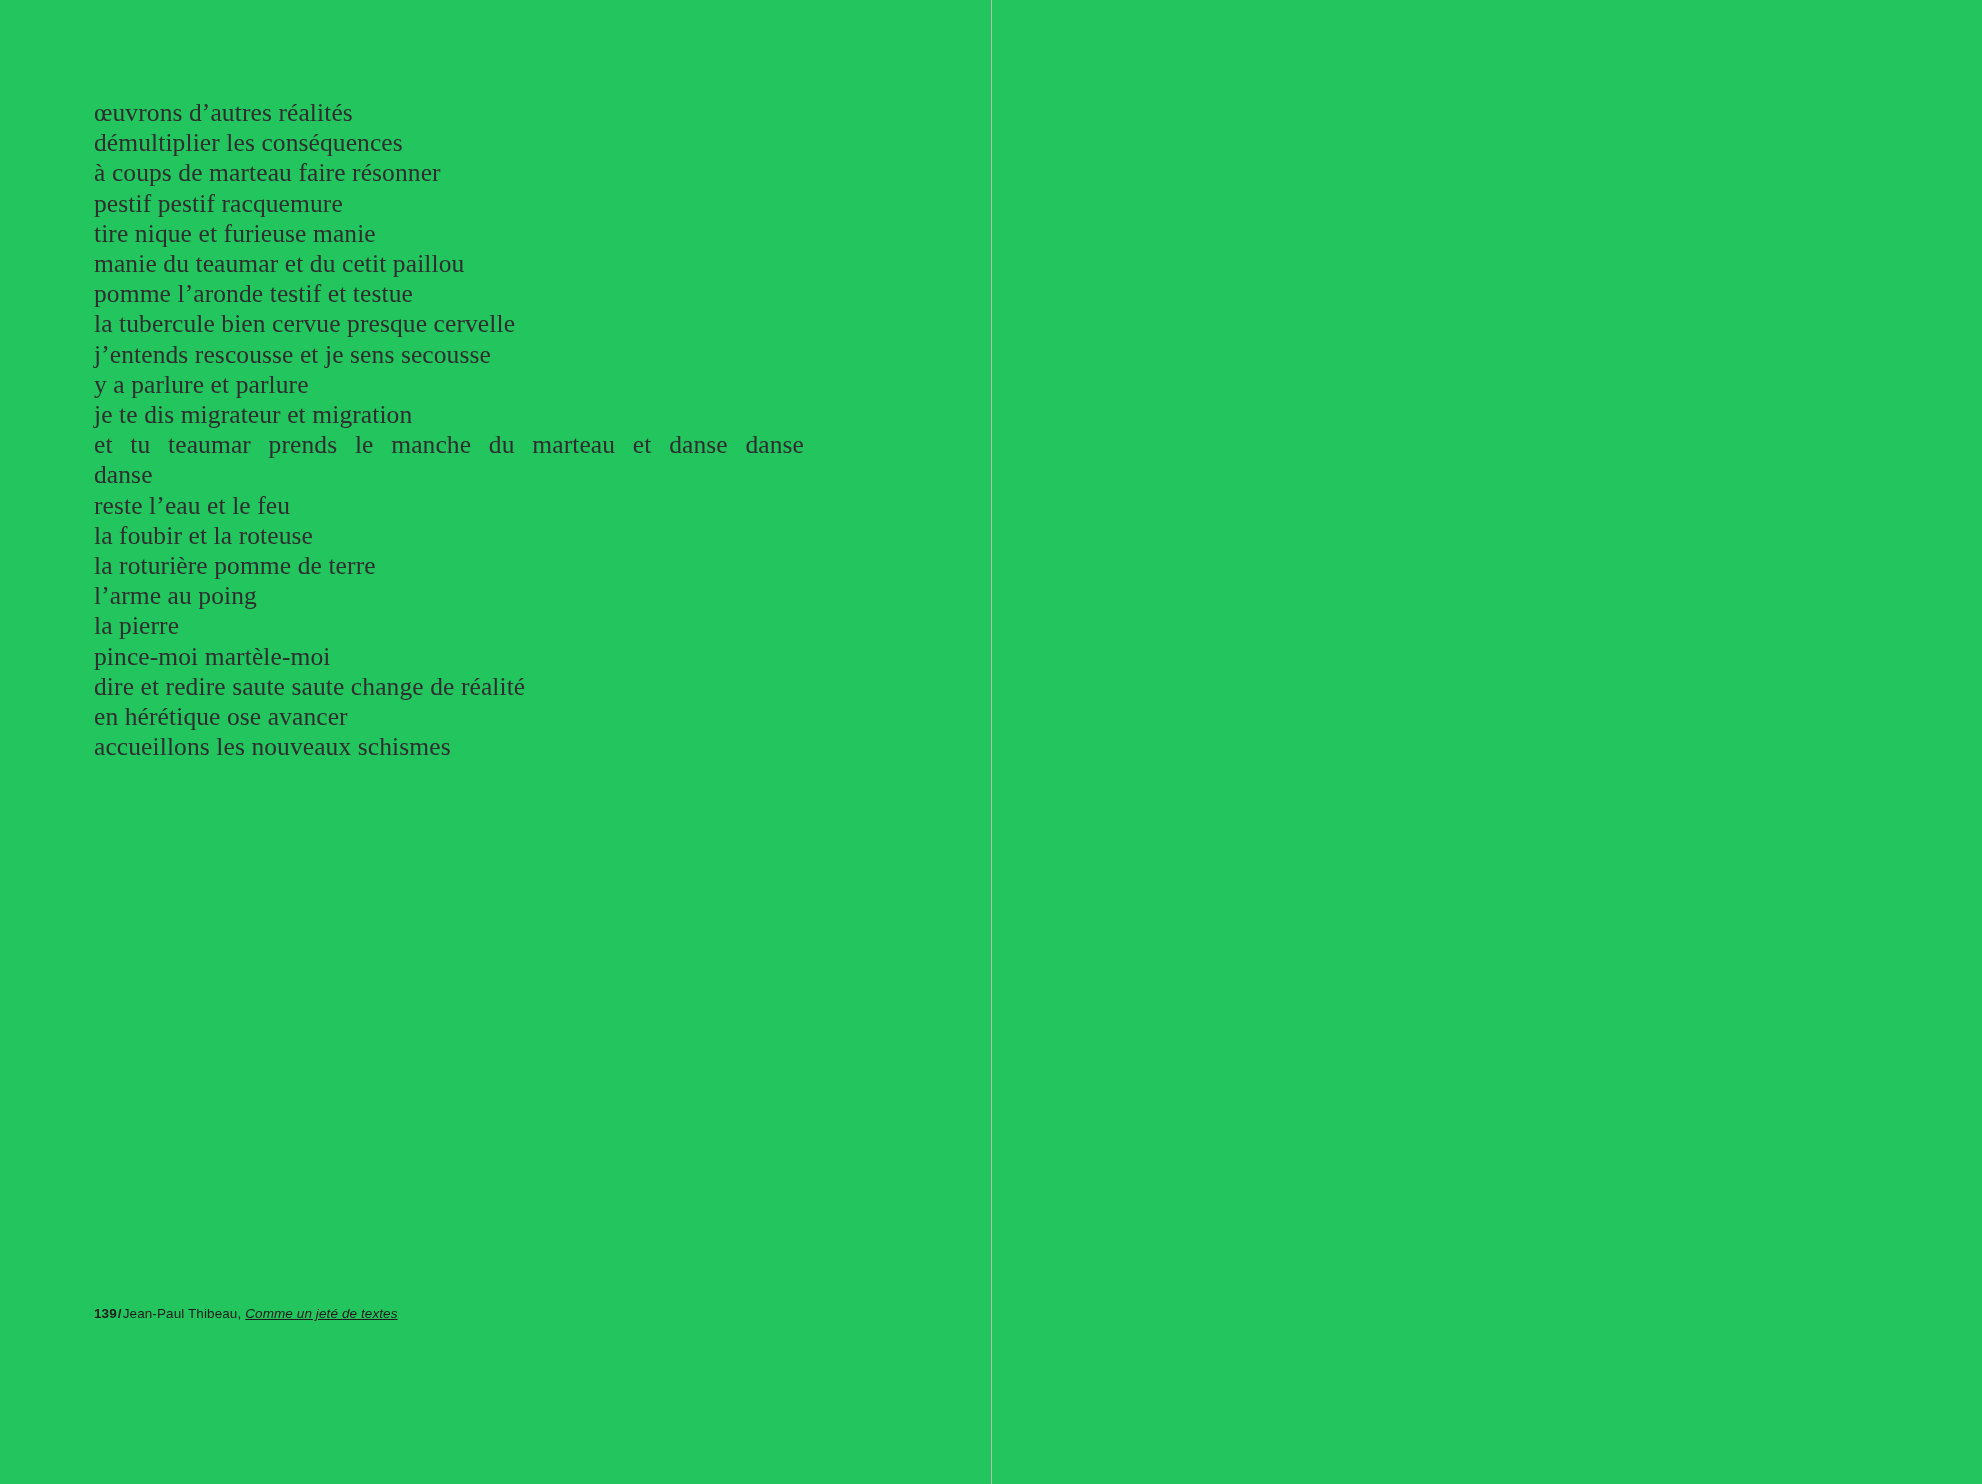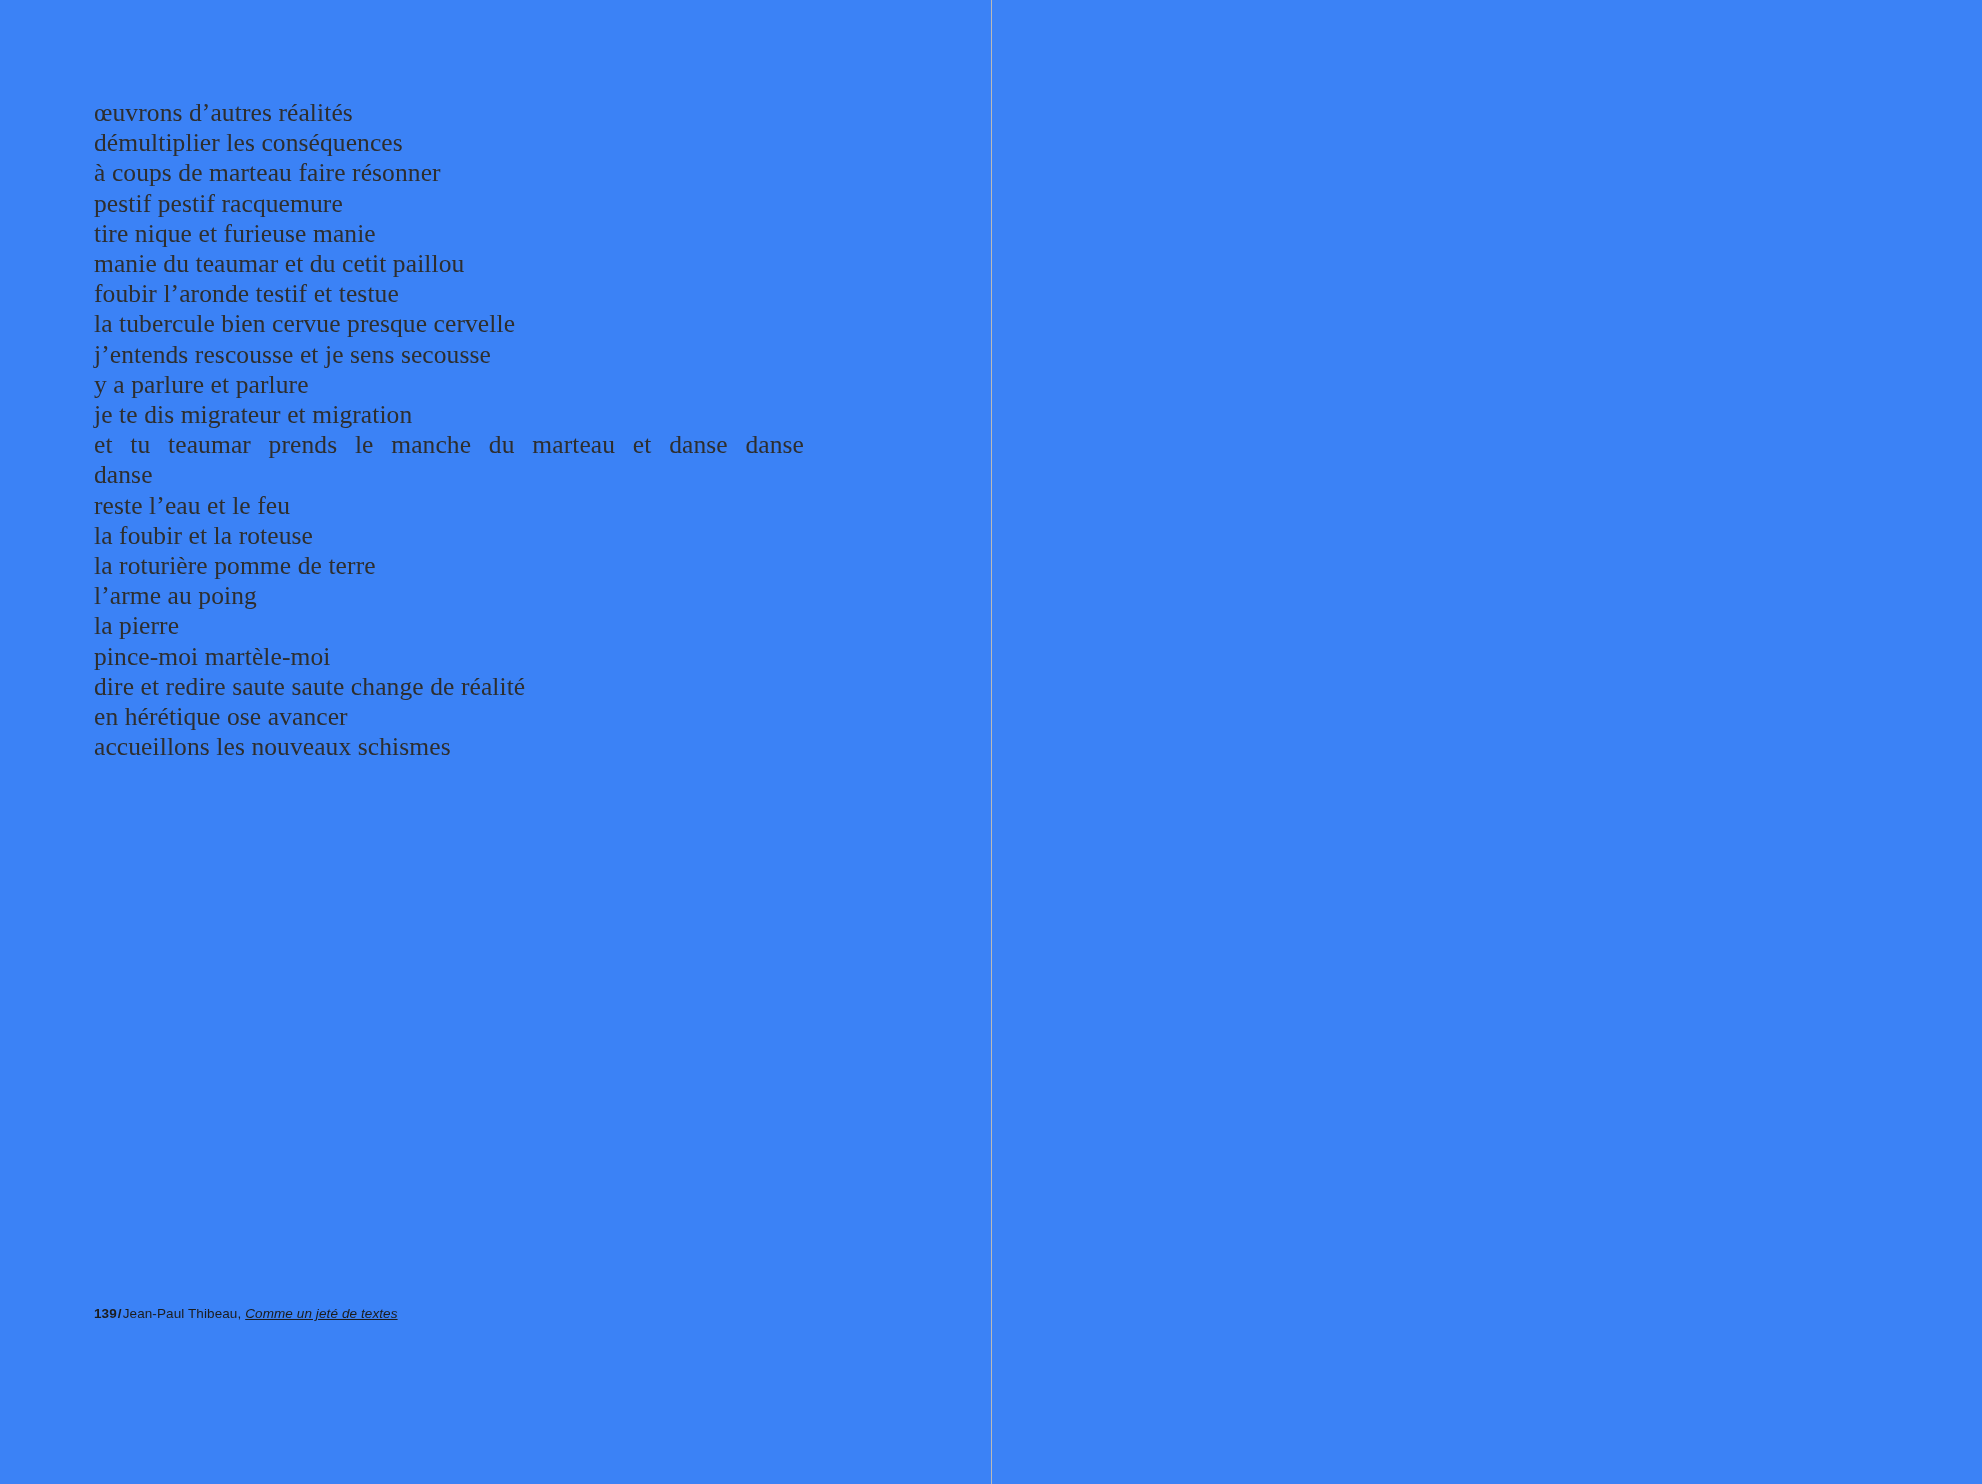--- a/index.html
+++ b/index.html
@@ -12,21 +12,21 @@
     height: 1484px;
     position: relative;
     font-family: "Liberation Serif", serif;
     color: #2b2b2b;
     overflow: hidden;
   }
 
   #page-spread {
     position: absolute;
     inset: 0;
-    background: #3b82f6;
+    background: #22c55e;
   }
 
   
   #spread-divider {
     position: absolute;
     top: 0;
     bottom: 0;
     left: 991px;
     width: 1px;
     background: #b9b9b9;
@@ -103,21 +103,21 @@
 
   <div id="left-page">
 
     <div id="poem-block">
       <div class="poem-line">œuvrons d’autres réalités</div>
       <div class="poem-line">démultiplier les conséquences</div>
       <div class="poem-line">à coups de marteau faire résonner</div>
       <div class="poem-line">pestif pestif racquemure</div>
       <div class="poem-line">tire nique et furieuse manie</div>
       <div class="poem-line">manie du teaumar et du cetit paillou</div>
-      <div class="poem-line">foubir l’aronde testif et testue</div>
+      <div class="poem-line">pomme l’aronde testif et testue</div>
       <div class="poem-line">la tubercule bien cervue presque cervelle</div>
       <div class="poem-line">j’entends rescousse et je sens secousse</div>
       <div class="poem-line">y a parlure et parlure</div>
       <div class="poem-line">je te dis migrateur et migration</div>
       <div class="poem-line justified">et tu teaumar prends le manche du marteau et danse danse</div>
       <div class="poem-line">danse</div>
       <div class="poem-line">reste l’eau et le feu</div>
       <div class="poem-line">la foubir et la roteuse</div>
       <div class="poem-line">la roturière pomme de terre</div>
       <div class="poem-line">l’arme au poing</div>

